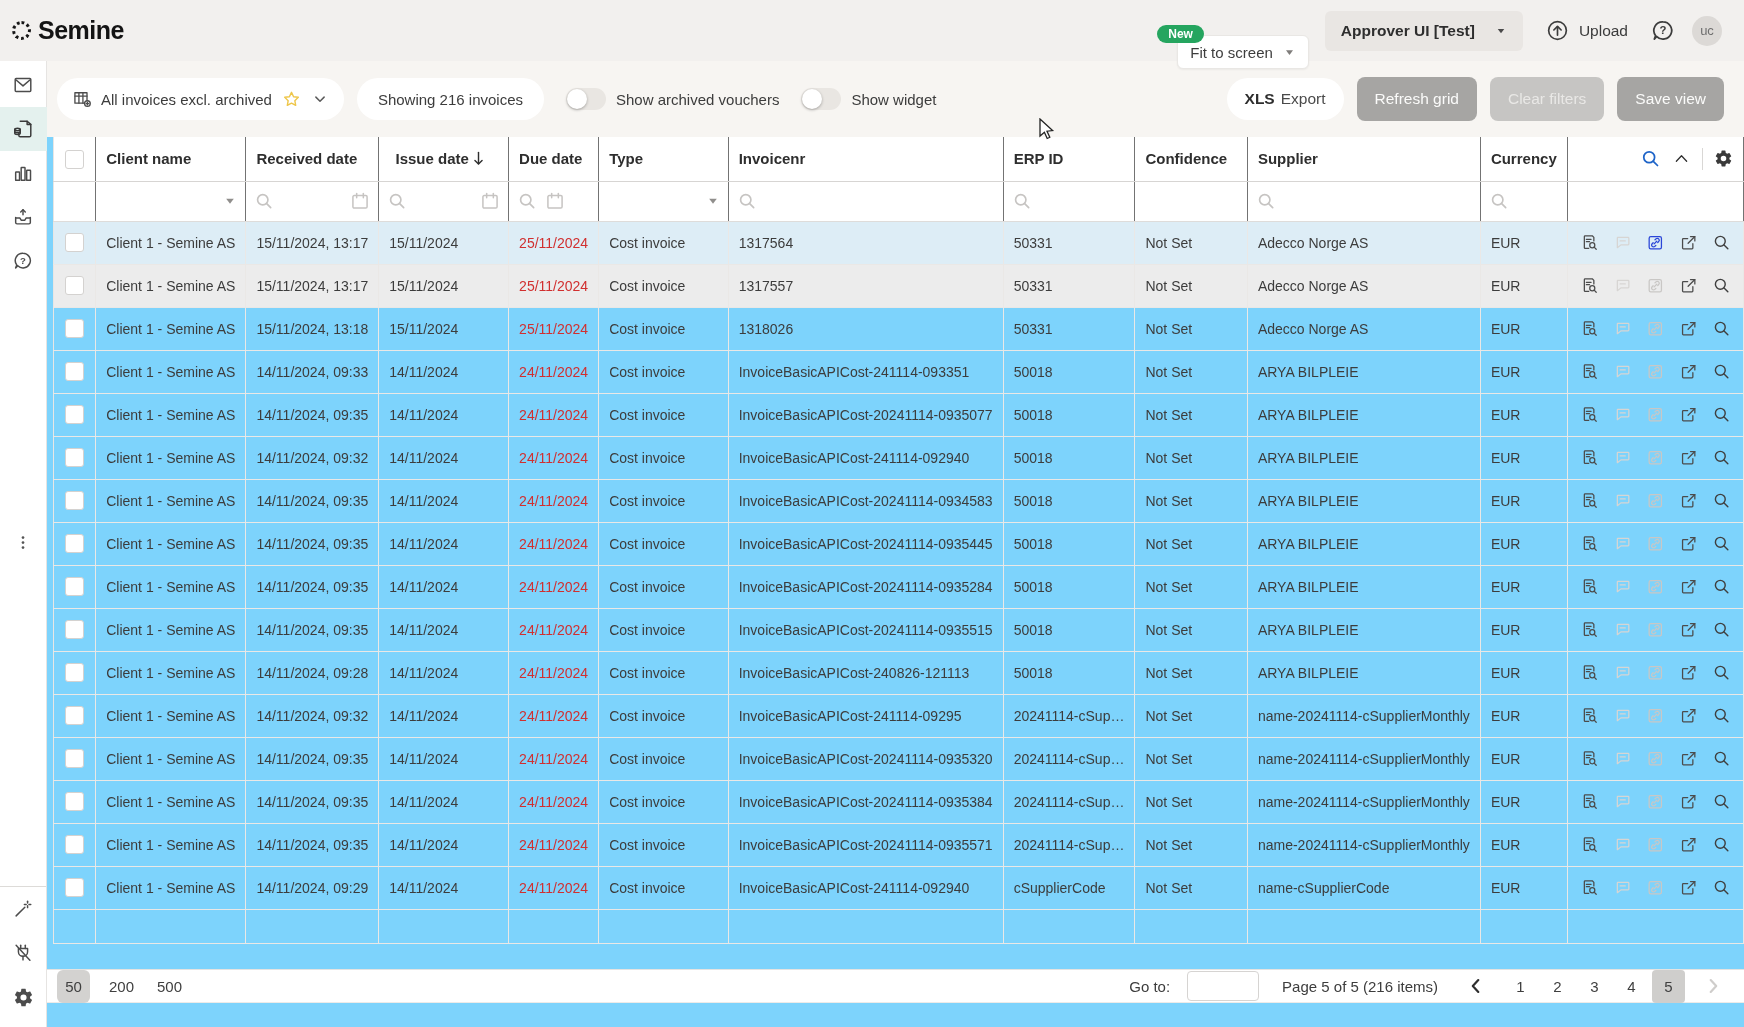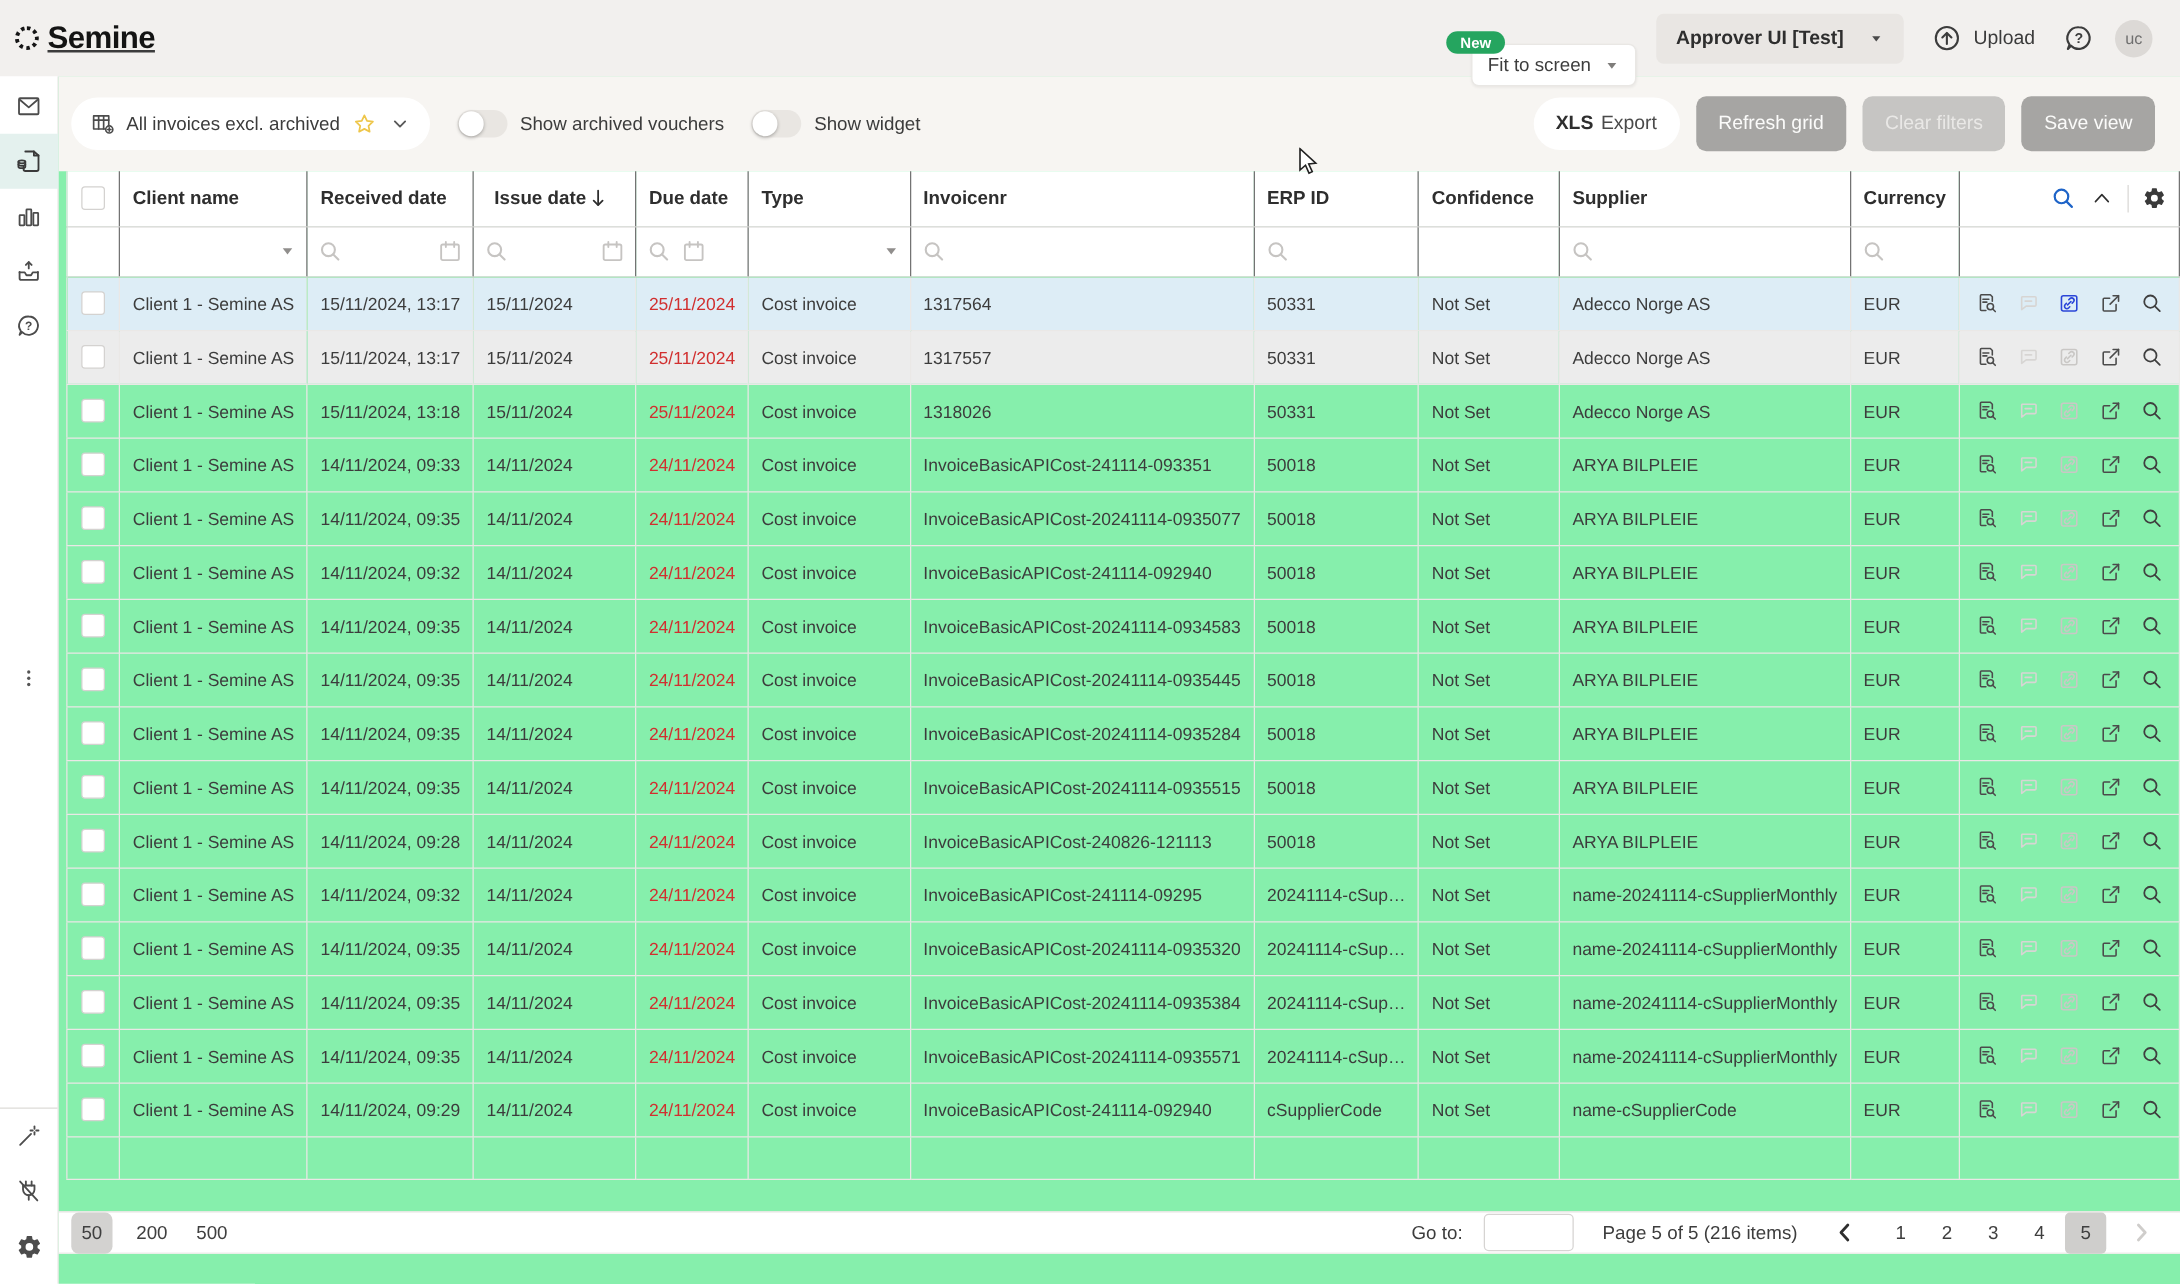--- a/index.html
+++ b/index.html
@@ -1,40 +1,40 @@
 <!DOCTYPE html>
 <html><head>
 <meta charset="utf-8">
 <style>
   html,body{margin:0;padding:0;background:#fff;}
   body{width:1744px;height:1027px;overflow:hidden;font-family:"Liberation Sans",sans-serif;color:#3c3c3c;}
   .screen{position:relative;width:1744px;height:1027px;background:#fff;}
 
   
   .app-header{position:absolute;top:0;left:0;right:0;height:61px;background:#f2f0ee;display:flex;align-items:center;padding:0 22px 0 12px;box-sizing:border-box;z-index:5;}
-  .logo{display:flex;align-items:center;gap:7px;text-decoration:underline;}
+  .logo{display:flex;align-items:center;gap:7px;}
   .logo-dot{width:19px;height:19px;border:3.5px dotted #161616;border-radius:50%;box-sizing:border-box;}
   .logo-text{font-size:25px;font-weight:700;color:#141414;letter-spacing:-.5px;}
   .hdr-right{margin-left:auto;display:flex;align-items:center;gap:16px;}
   .fit-wrap{position:relative;margin-top:43px;}
   .new-badge{position:absolute;top:-10px;left:-20px;background:#25a55f;color:#fff;font-size:12px;font-weight:700;padding:2px 11px;border-radius:10px;z-index:2;}
   .fit-btn{background:#fff;border:1px solid #e9e7e4;border-radius:6px;height:34px;padding:0 12px;display:flex;align-items:center;gap:10px;font-size:15px;color:#3d3d3d;box-shadow:0 1px 2px rgba(0,0,0,.05);}
   .role-btn{background:#e9e6e3;border-radius:6px;height:40px;padding:0 16px;display:flex;align-items:center;gap:20px;font-size:15.5px;font-weight:700;color:#2e2e2e;}
   .upload-btn{display:flex;align-items:center;gap:9px;font-size:15.5px;color:#3b3b3b;}
   .avatar{width:30px;height:30px;border-radius:50%;background:#dcd9d6;color:#6f6f6f;font-size:13px;display:flex;align-items:center;justify-content:center;}
 
   
   .sidebar{position:absolute;top:61px;left:0;width:47px;bottom:0;background:#fff;border-right:1px solid #e6e4e2;display:flex;flex-direction:column;align-items:center;box-sizing:border-box;padding:2px 0 8px;}
   .s-item{width:47px;height:44px;display:flex;align-items:center;justify-content:center;}
   .s-item.active{background:#e4f1ee;}
   .s-dots{margin-top:238px;}
   .s-divider{margin-top:auto;width:100%;border-top:1px solid #dddbd8;}
 
   
-  .main{position:absolute;left:47px;top:61px;right:0;bottom:0;background:#86efac;}
+  .main{position:absolute;left:47px;top:61px;right:0;bottom:0;background:#7dd3fc;}
   .toolbar{height:76px;background:#f7f5f2;display:flex;align-items:center;padding:0 20px 0 10px;gap:13px;box-sizing:border-box;}
   .pill{background:#fff;border-radius:21px;height:42px;display:flex;align-items:center;gap:9px;padding:0 15px;font-size:15px;color:#3c3c3c;}
   .pill.showing{padding:0 21px;}
   .tgl-group{display:flex;align-items:center;gap:10px;margin-left:9px;}
   .tgl{width:40px;height:22px;background:#e9e6e2;border-radius:11px;position:relative;display:inline-block;flex:none;}
   .knob{position:absolute;left:1px;top:1px;width:20px;height:20px;background:#fff;border-radius:50%;box-shadow:0 1px 3px rgba(0,0,0,.3);}
   .tb-spacer{flex:1;}
   .btn{border-radius:8px;height:44px;display:flex;align-items:center;padding:0 18px;font-size:15.5px;}
   .btn.xls{background:#fff;border-radius:22px;height:42px;color:#4a4a4a;gap:6px;}
   .btn.xls b{color:#2e2e2e;}
@@ -233,20 +233,21 @@
             <svg width="21" height="21" viewBox="0 0 24 24" fill="none" stroke="#eec64a" stroke-width="1.6" stroke-linecap="round" stroke-linejoin="round">
               <path d="M12 3.8l2.4 5 5.4.7-4 3.8 1 5.4L12 16.1l-4.8 2.6 1-5.4-4-3.8 5.4-.7z"></path>
             </svg>
           </span>
         <span class="ic">
             <svg width="18" height="18" viewBox="0 0 24 24" fill="none" stroke="#5a5a5a" stroke-width="2" stroke-linecap="round" stroke-linejoin="round">
               <polyline points="6.5,9.5 12,15 17.5,9.5"></polyline>
             </svg>
           </span>
       </div>
+      <div class="pill showing">Showing 216 invoices</div>
       <div class="tgl-group">
         <span class="tgl">
             <span class="knob"></span>
           </span>
         <span style="font-size:15px;">Show archived vouchers</span>
       </div>
       <div class="tgl-group">
         <span class="tgl">
             <span class="knob"></span>
           </span>

